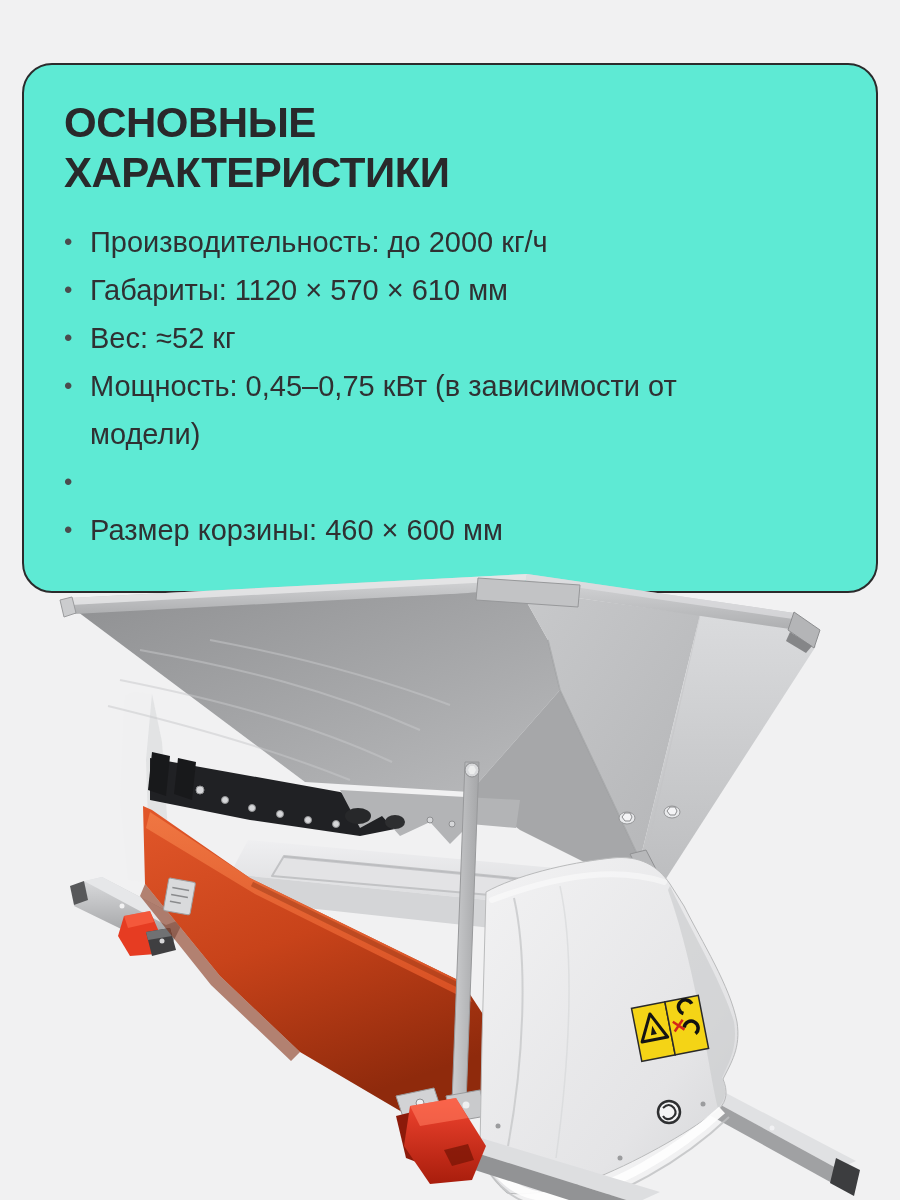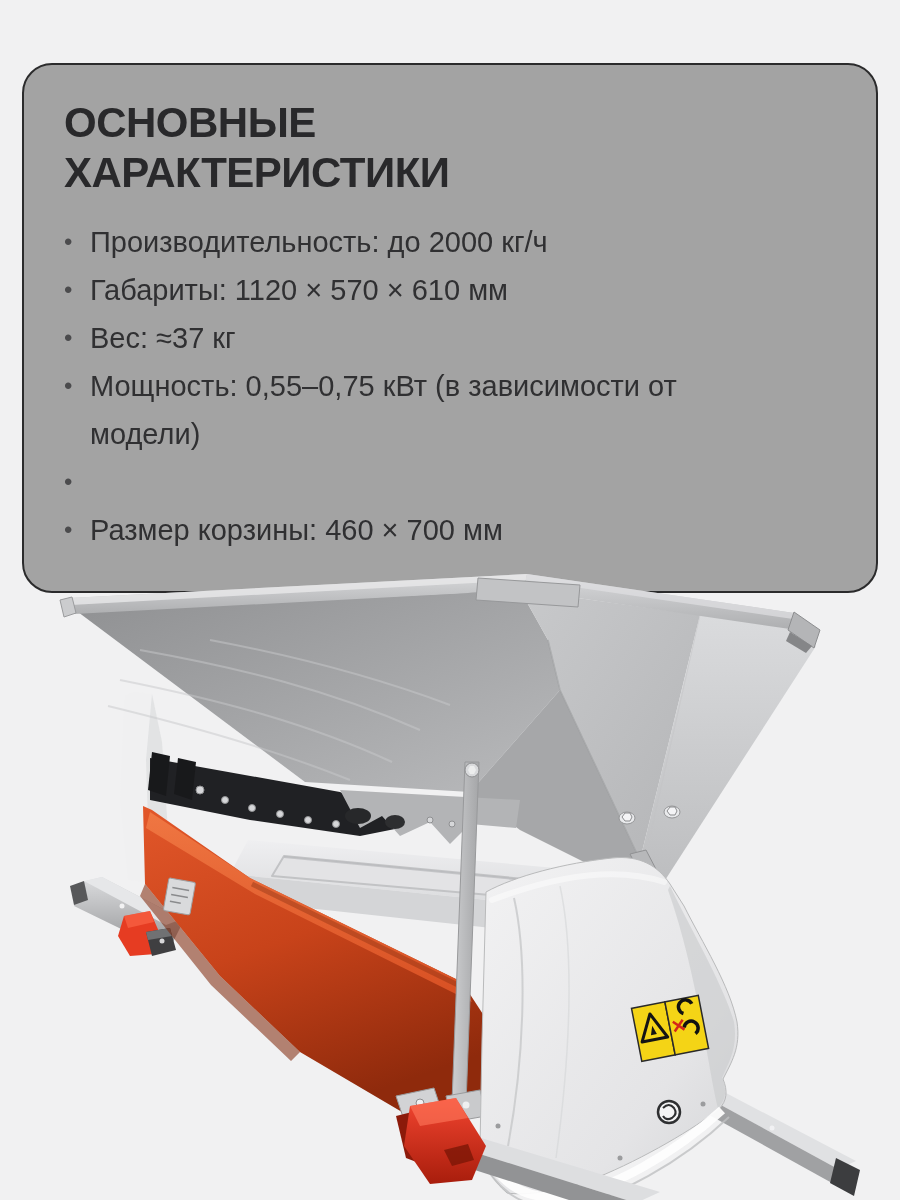--- a/index.html
+++ b/index.html
@@ -4,21 +4,21 @@
 <style>
   html,body{margin:0;padding:0;}
   body{
     width:900px;height:1200px;position:relative;overflow:hidden;
     background:#f1f1f2;
     font-family:"Liberation Sans", sans-serif;
   }
   .specs-card{
     position:absolute;left:22px;top:63px;width:856px;height:530px;
     box-sizing:border-box;
-    background:#a3a3a3;
+    background:#5eead4;
     border:2px solid #2b2b2c;
     border-radius:30px;
   }
   .card-title{
     margin:33px 0 0 40px;
     font-size:42px;line-height:50px;font-weight:bold;
     letter-spacing:-0.5px;color:#29292b;
     white-space:pre-line;
   }
   .spec-list{
@@ -44,32 +44,32 @@
     <li class="spec">
       <span class="dot">•</span>
       <span class="txt">Производительность: до 2000 кг/ч</span>
     </li>
     <li class="spec">
       <span class="dot">•</span>
       <span class="txt">Габариты: 1120 × 570 × 610 мм</span>
     </li>
     <li class="spec">
       <span class="dot">•</span>
-      <span class="txt">Вес: ≈37 кг</span>
-    </li>
-    <li class="spec">
-      <span class="dot">•</span>
-      <span class="txt">Мощность: 0,55–0,75 кВт (в зависимости от модели)</span>
-    </li>
-    <li class="spec">
-      <span class="dot">•</span>
-    </li>
-    <li class="spec">
-      <span class="dot">•</span>
-      <span class="txt">Размер корзины: 460 × 700 мм</span>
+      <span class="txt">Вес: ≈52 кг</span>
+    </li>
+    <li class="spec">
+      <span class="dot">•</span>
+      <span class="txt">Мощность: 0,45–0,75 кВт (в зависимости от модели)</span>
+    </li>
+    <li class="spec">
+      <span class="dot">•</span>
+    </li>
+    <li class="spec">
+      <span class="dot">•</span>
+      <span class="txt">Размер корзины: 460 × 600 мм</span>
     </li>
   </ul>
 </div>
 
 <svg class="product-photo" width="900" height="640" viewBox="0 560 900 640" xmlns="http://www.w3.org/2000/svg">
   <defs>
     <linearGradient id="steelInner" x1="0" y1="0" x2="1" y2="1">
       <stop offset="0" stop-color="#8f9092"></stop>
         <stop offset="0.6" stop-color="#a8a9ab"></stop>
         <stop offset="1" stop-color="#b9babc"></stop>

